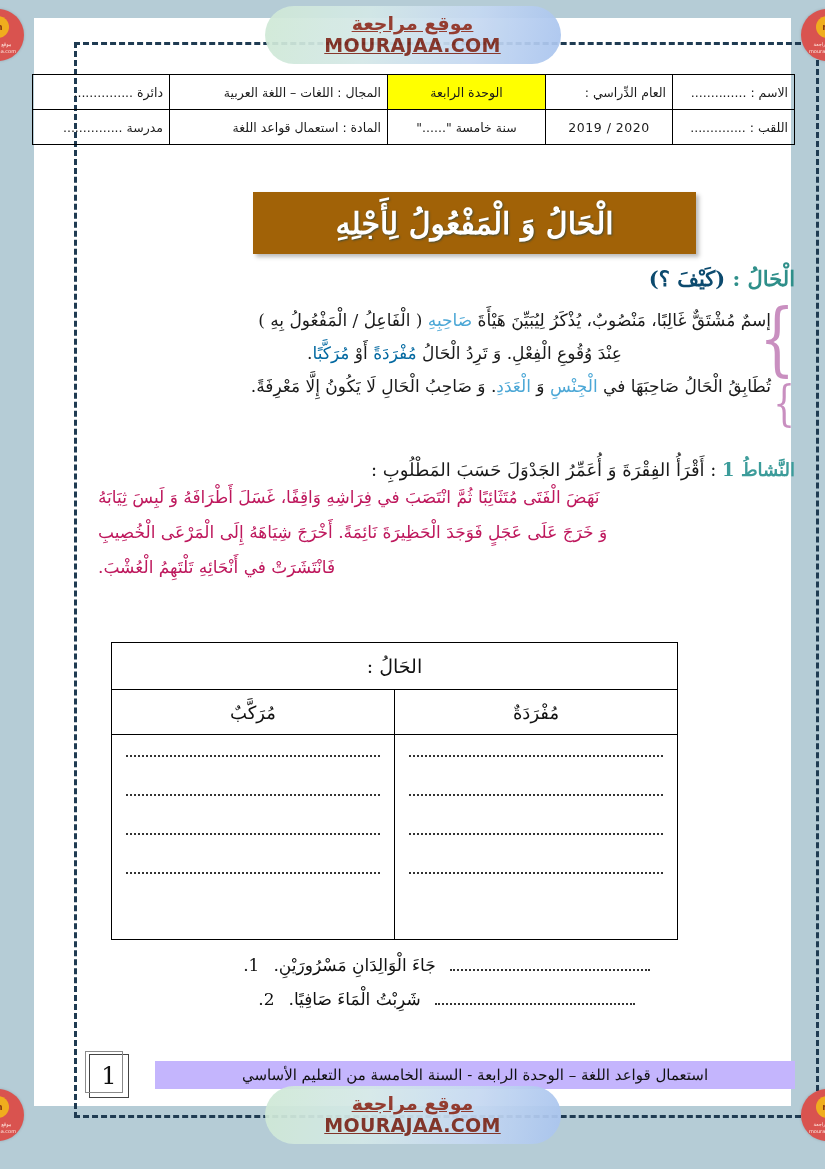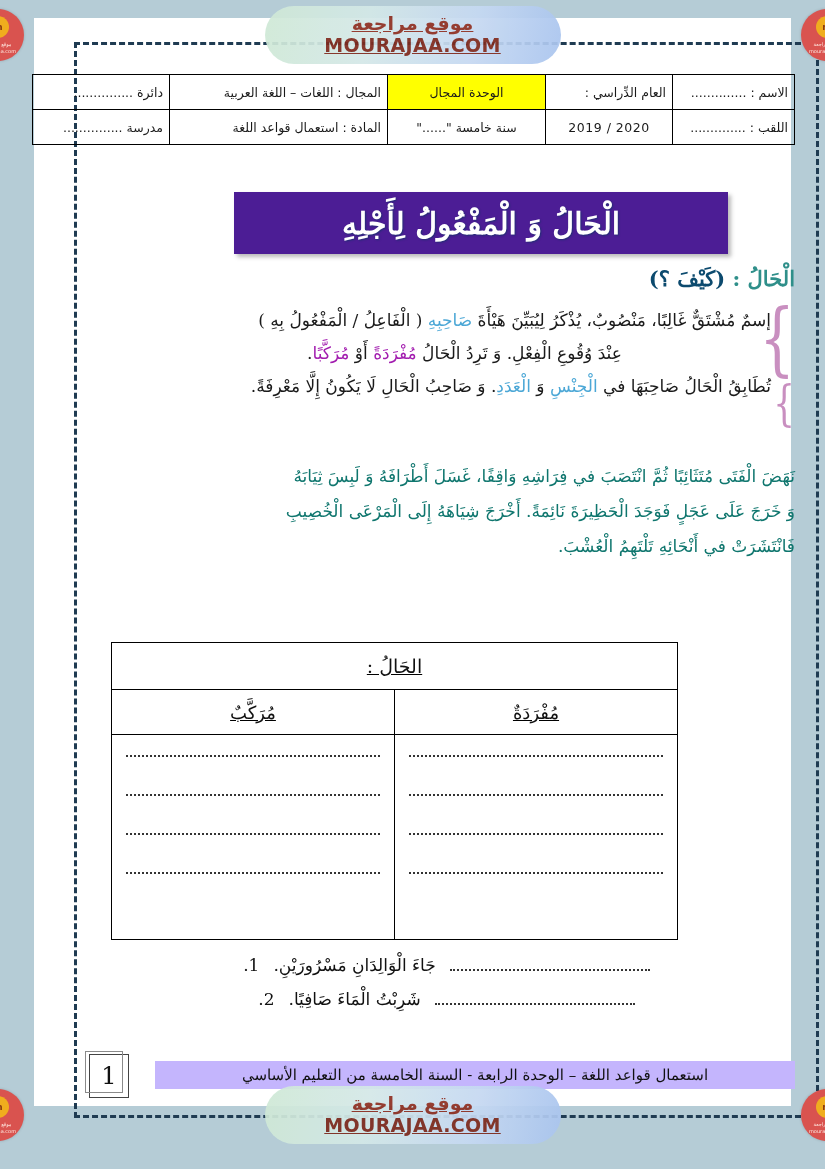--- a/index.html
+++ b/index.html
@@ -70,25 +70,25 @@
   .c-wahda.hl { background: #ffff00; }
   .c-am      { width: 114px; text-align: right; }
   .c-ism     { width: 109px; text-align: right; }
   .c-madda   { color: #c9787f; }
   .c-sana    { text-align: center; font-size: 12px; }
   .c-year    { text-align: center; font-size: 13.5px; letter-spacing: .5px; direction: ltr; }
 
   
   .title-banner {
     position: absolute;
-    left: 153px;
+    left: 172px;
     top: 143px;
-    width: 494px;
+    width: 443px;
     height: 62px;
-    background: #4c1d95;
+    background: #a16207;
     box-shadow: 3px 3px 4px rgba(60,60,60,.35);
     display: flex;
     align-items: center;
     justify-content: center;
   }
   .title-banner span {
     font-family: "DejaVu Serif", "Liberation Serif", serif;
     font-size: 30px;
     font-weight: bold;
     color: #ffffff;
@@ -133,51 +133,50 @@
   .def-line {
     text-align: right;
     font-family: "DejaVu Serif", "Liberation Serif", serif;
     font-size: 17px;
     line-height: 1.95;
     color: #1a1a1a;
     direction: rtl;
   }
   .def-line.center2 { text-align: center; padding-left: 60px; }
   .hl-blue { color: #4ba7d6; font-family: Liberation Serif, serif; }
-  .hl-pink { color: #a21caf; }
+  .hl-pink { color: #0369a1; }
 
   
   .act-title {
     font-family: "DejaVu Serif", "Liberation Serif", serif;
     font-size: 18px;
     color: #1a1a1a;
     text-align: right;
     direction: rtl;
   }
   .act-title .lbl { color: #3c9c9a; font-weight: bold; }
   .act-1 { position: absolute; right: 17px; top: 410px; width: 697px; }
   .para-line {
     font-family: "DejaVu Serif", "Liberation Serif", serif;
     font-size: 17px;
     line-height: 2.05;
-    color: #0f766e;
-    text-align: right;
+    color: #be185d;
+    text-align: left;
     direction: rtl;
   }
 
   
   .hal-table {
     position: absolute;
     left: 30px;
     top: 593px;
     width: 567px;
     border-collapse: collapse;
     table-layout: fixed;
     direction: rtl;
-    text-decoration: underline;
   }
   .hal-table td {
     border: 1.6px solid #000;
     text-align: center;
     font-family: "DejaVu Serif", "Liberation Serif", serif;
     color: #111;
   }
   .hal-head { height: 44px; font-size: 19px; }
   .hal-sub  { height: 42px; font-size: 18px; }
   .hal-body { height: 184px; vertical-align: top; padding: 20px 14px 0 14px; }
@@ -331,21 +330,21 @@
 <div class="sheet">
   <div class="sheet-border"></div>
 
   <div class="sheet-inner">
 
     <table class="info-table">
       <tbody>
           <tr>
         <td class="c-ism">الاسم : ..............</td>
         <td class="c-am">العام الدِّراسي :</td>
-        <td class="c-wahda hl">الوحدة المجال</td>
+        <td class="c-wahda hl">الوحدة الرابعة</td>
         <td class="c-majal">المجال : اللغات – اللغة العربية</td>
         <td class="c-daira">دائرة ...............</td>
       </tr>
       <tr>
         <td class="c-ism">اللقب : ..............</td>
         <td class="c-year">2019 / 2020</td>
         <td class="c-wahda c-sana">سنة خامسة "......"</td>
         <td class="c-majal c-madda">المادة : استعمال قواعد اللغة</td>
         <td class="c-daira">مدرسة ...............</td>
       </tr>
@@ -371,20 +370,23 @@
       <div class="def-line center2">
         <span>عِنْدَ وُقُوعِ الْفِعْلِ. وَ تَرِدُ الْحَالُ </span><span class="hl-pink">مُفْرَدَةً</span><span> أَوْ </span><span class="hl-pink">مُرَكَّبًا</span><span>.</span>
       </div>
 
       <div class="def-line">
         <span>تُطَابِقُ الْحَالُ صَاحِبَهَا في </span><span class="hl-blue">الْجِنْسِ</span><span> وَ </span><span class="hl-blue">الْعَدَدِ</span><span>. وَ صَاحِبُ الْحَالِ لَا يَكُونُ إِلَّا مَعْرِفَةً.</span>
       </div>
     </div>
 
     <div class="act-1">
+      <div class="act-title">
+        <span class="lbl">النَّشاطُ 1</span><span> : أَقْرَأُ الفِقْرَةَ وَ أُعَمِّرُ الجَدْوَلَ حَسَبَ المَطْلُوبِ :</span>
+      </div>
       <div class="para-line">نَهَضَ الْفَتَى مُتَثَائِبًا ثُمَّ انْتَصَبَ في فِرَاشِهِ وَاقِفًا، غَسَلَ أَطْرَافَهُ وَ لَبِسَ ثِيَابَهُ</div>
       <div class="para-line">وَ خَرَجَ عَلَى عَجَلٍ فَوَجَدَ الْحَظِيرَةَ نَائِمَةً. أَخْرَجَ شِيَاهَهُ إِلَى الْمَرْعَى الْخُصِيبِ</div>
       <div class="para-line">فَانْتَشَرَتْ في أَنْحَائِهِ تَلْتَهِمُ الْعُشْبَ.</div>
     </div>
 
     <table class="hal-table">
       <tbody>
           <tr>
         <td class="hal-head" colspan="2">الحَالُ :</td>
       </tr>

